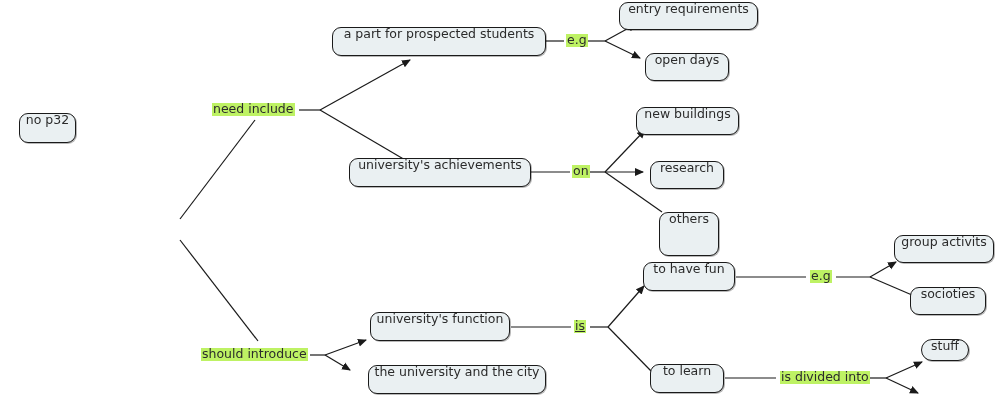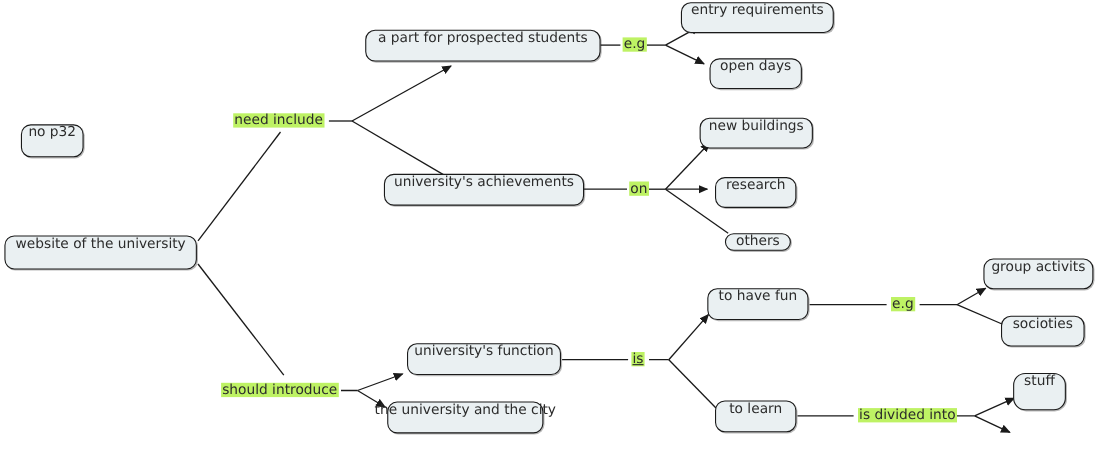--- a/index.html
+++ b/index.html
@@ -99,23 +99,20 @@
       <path d="M869,378 L886,378"></path>
       <path d="M886,378 L922,362" marker-end="url(#arw)"></path>
       <path d="M886,378 L918,393" marker-end="url(#arw)"></path>
     </g>
   </svg>
 
   <div class="node" style="left:19px; top:113px; width:57px; height:30px;">
     <span>no p32</span>
   </div>
 
-  <div class="node" style="left:4px; top:214px; width:175px; height:31px;">
-    <span>website of the university</span>
-  </div>
 
   <div class="node" style="left:332px; top:27px; width:214px; height:29px;">
     <span>a part for prospected students</span>
   </div>
 
   <div class="node" style="left:349px; top:158px; width:182px; height:29px;">
     <span>university's achievements</span>
   </div>
 
   <div class="node" style="left:619px; top:2px; width:139px; height:28px;">
@@ -127,49 +124,49 @@
   </div>
 
   <div class="node" style="left:636px; top:107px; width:103px; height:28px;">
     <span>new buildings</span>
   </div>
 
   <div class="node" style="left:650px; top:161px; width:74px; height:28px;">
     <span>research</span>
   </div>
 
-  <div class="node" style="left:659px; top:212px; width:60px; height:16px;">
+  <div class="node" style="left:659px; top:212px; width:60px; height:44px;">
     <span>others</span>
   </div>
 
   <div class="node" style="left:370px; top:312px; width:140px; height:29px;">
     <span>university's function</span>
   </div>
 
-  <div class="node" style="left:352px; top:365px; width:142px; height:29px;">
+  <div class="node" style="left:368px; top:365px; width:178px; height:29px;">
     <span>the university and the city</span>
   </div>
 
   <div class="node" style="left:643px; top:262px; width:92px; height:29px;">
     <span>to have fun</span>
   </div>
 
   <div class="node" style="left:650px; top:364px; width:74px; height:29px;">
     <span>to learn</span>
   </div>
 
   <div class="node" style="left:894px; top:235px; width:100px; height:28px;">
     <span>group activits</span>
   </div>
 
   <div class="node" style="left:910px; top:287px; width:76px; height:28px;">
     <span>socioties</span>
   </div>
 
-  <div class="node" style="left:921px; top:339px; width:48px; height:34px;border-radius:11px;">
+  <div class="node" style="left:921px; top:339px; width:48px; height:22px;border-radius:11px;">
     <span>stuff</span>
   </div>
 
 
   <div class="edge-label" style="left:212px; top:103px;">need include</div>
 
   <div class="edge-label" style="left:201px; top:348px;">should introduce</div>
 
   <div class="edge-label" style="left:566px; top:34px;">e.g</div>
 

